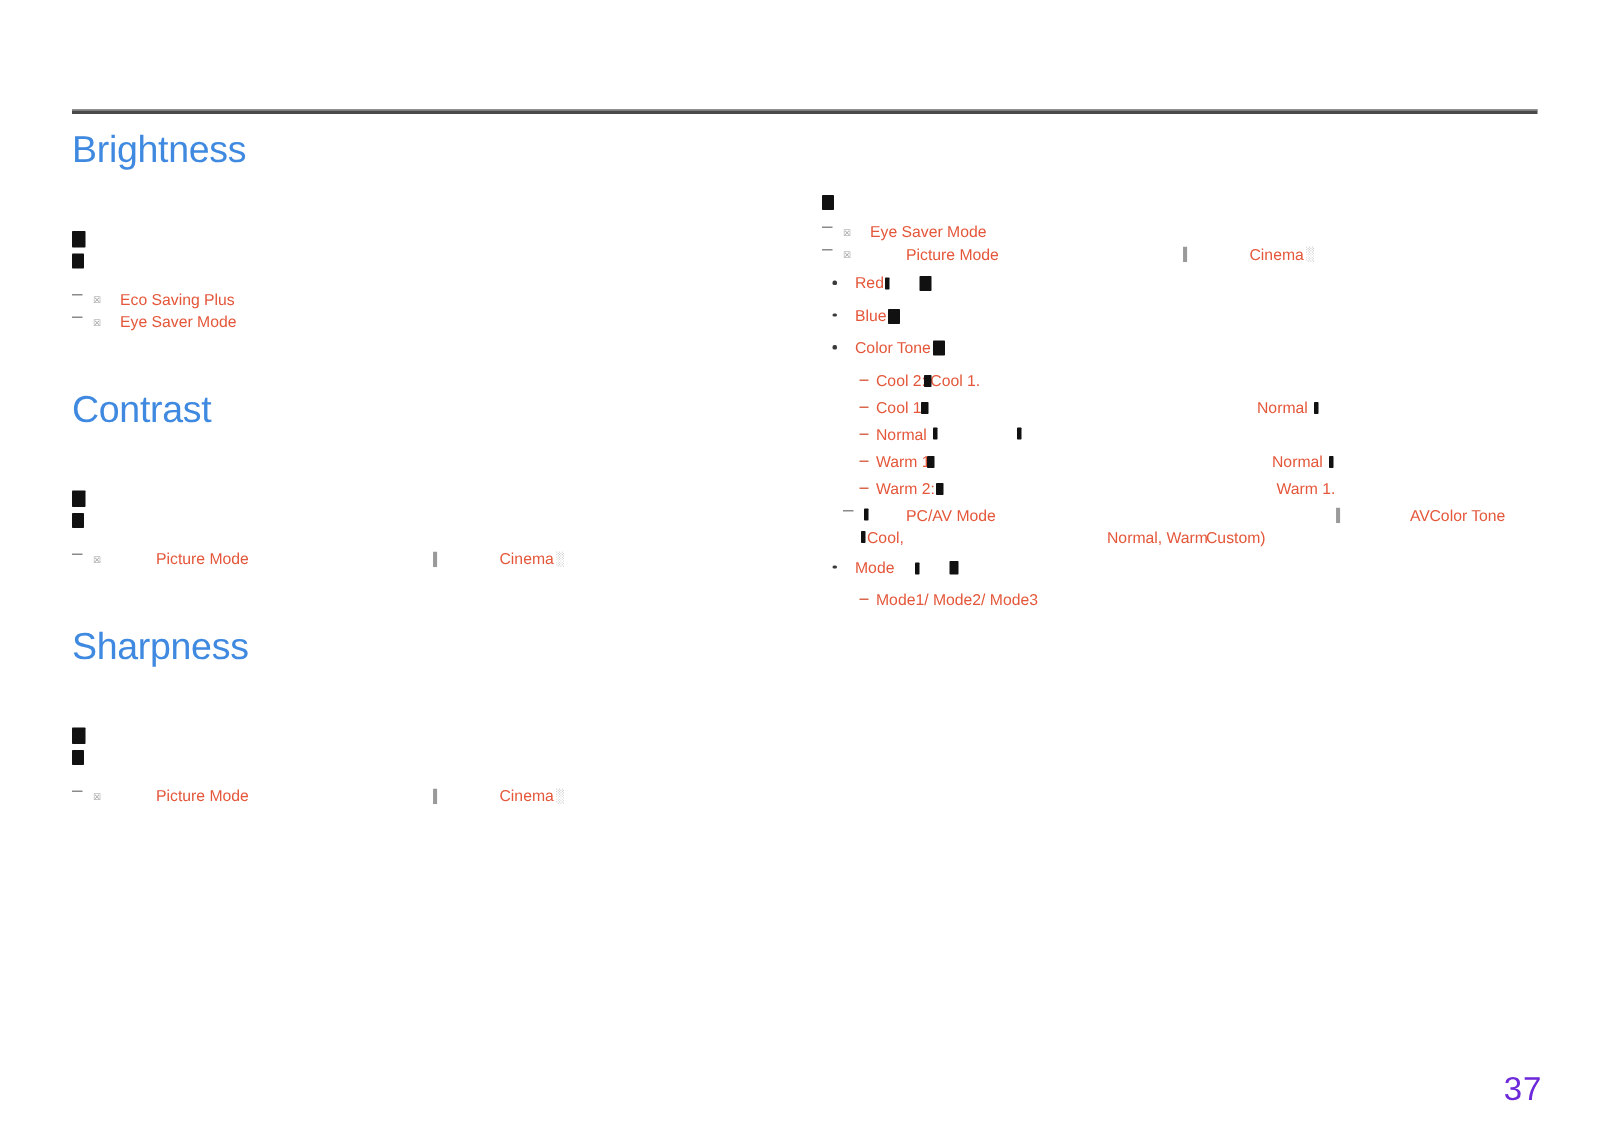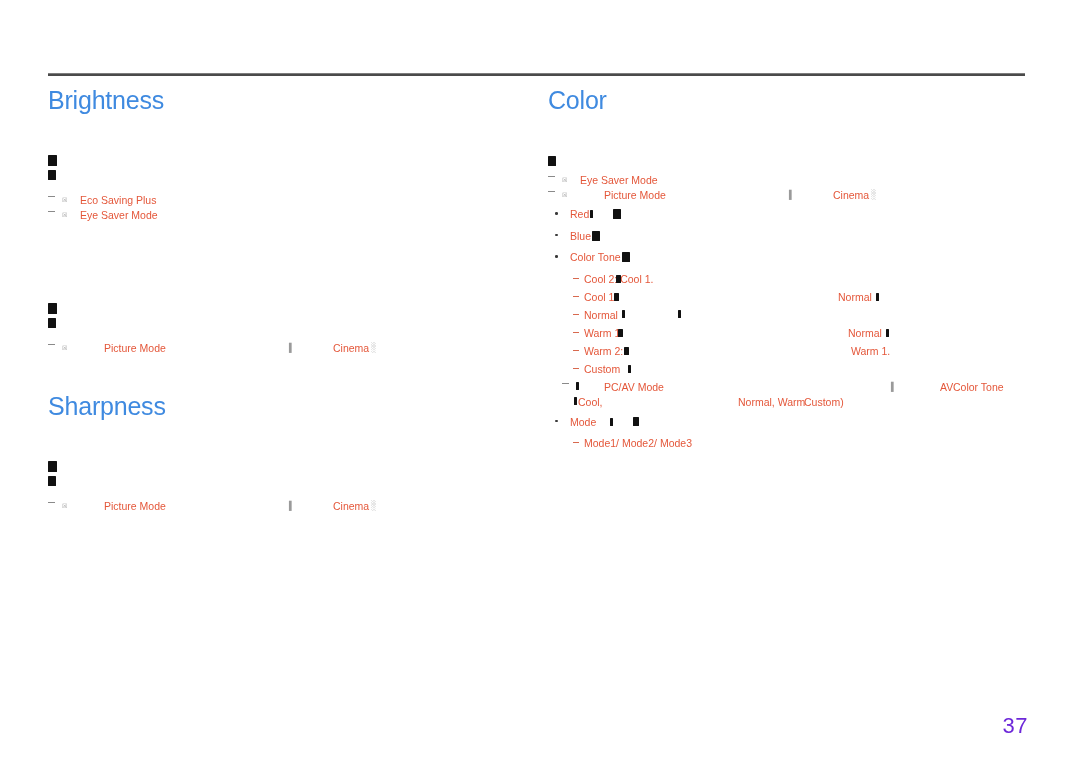--- a/index.html
+++ b/index.html
@@ -215,20 +215,21 @@
       <div class="dash-item">
         <span class="dash"></span>
         <span class="glyphbox">☒</span>
         <span class="text">Eye Saver Mode</span>
       </div>
     </div>
 
     <div class="spacer-38"></div>
 
     <div class="section">
+      <h2 class="section-title">Contrast</h2>
       <div class="spacer-38"></div>
       <div class="tofu-row">
         <span class="tofu w3"></span>
       </div>
       <div class="tofu-row">
         <span class="tofu w2"></span>
       </div>
       <div class="spacer-14"></div>
       <div class="dash-item">
         <span class="dash"></span>
@@ -260,21 +261,20 @@
         <span class="frag" style="left:285px;">Cinema</span>
         <span class="frag gray" style="left:323px;">░</span>
       </div>
     </div>
 
   </div>
 
   <div class="col col-right">
 
     <div class="section">
-      <h2 class="section-title">Color</h2>
 
       <div class="spacer-38"></div>
 
       <div class="tofu-row">
         <span class="tofu w2"></span>
       </div>
 
       <div style="height:8px;"></div>
 
       <div class="dash-item">
@@ -341,25 +341,20 @@
         <span class="tofu xs" style="position:absolute;left:338px;top:3px;"></span>
       </div>
 
       <div class="subdash-item">
         <span class="dash"></span>
         <span class="text">Warm 2:</span>
         <span class="tofu sm" style="position:absolute;left:76px;top:3px;"></span>
         <span class="frag" style="left:303px;">Warm 1.</span>
       </div>
 
-      <div class="subdash-item">
-        <span class="dash"></span>
-        <span class="text">Custom</span>
-        <span class="tofu xs" style="position:absolute;left:80px;top:3px;"></span>
-      </div>
 
       <div class="dash-item" style="height:15px;">
         <span class="dash" style="left:14px;"></span>
         <span class="tofu xs" style="position:absolute;left:28px;top:2px;"></span>
         <span class="frag" style="left:56px;">PC/AV Mode</span>
         <span class="frag gray" style="left:340px;">▐</span>
         <span class="frag" style="left:392px;">AV</span>
         <span class="frag" style="left:405px;">Color Tone</span>
       </div>
 

